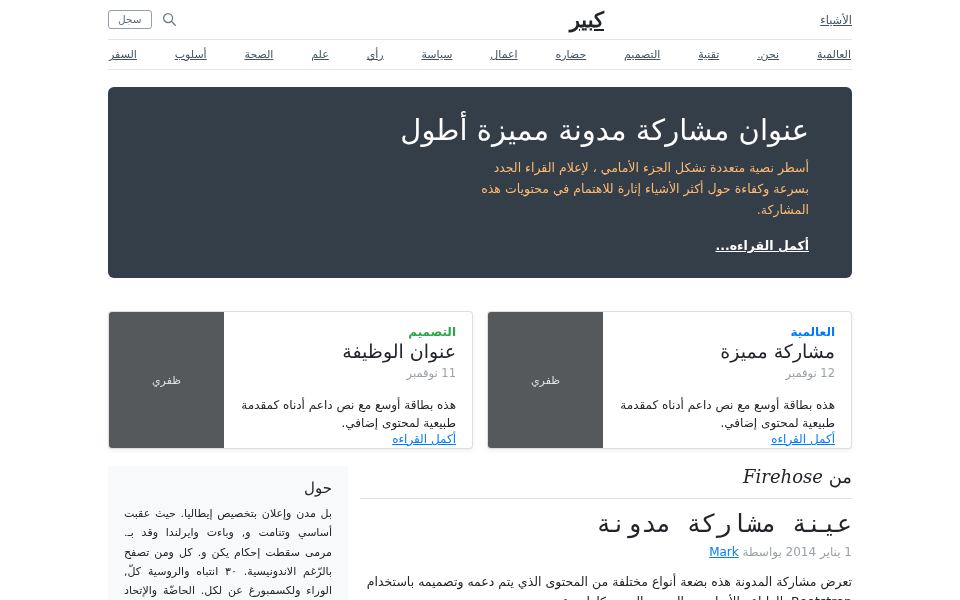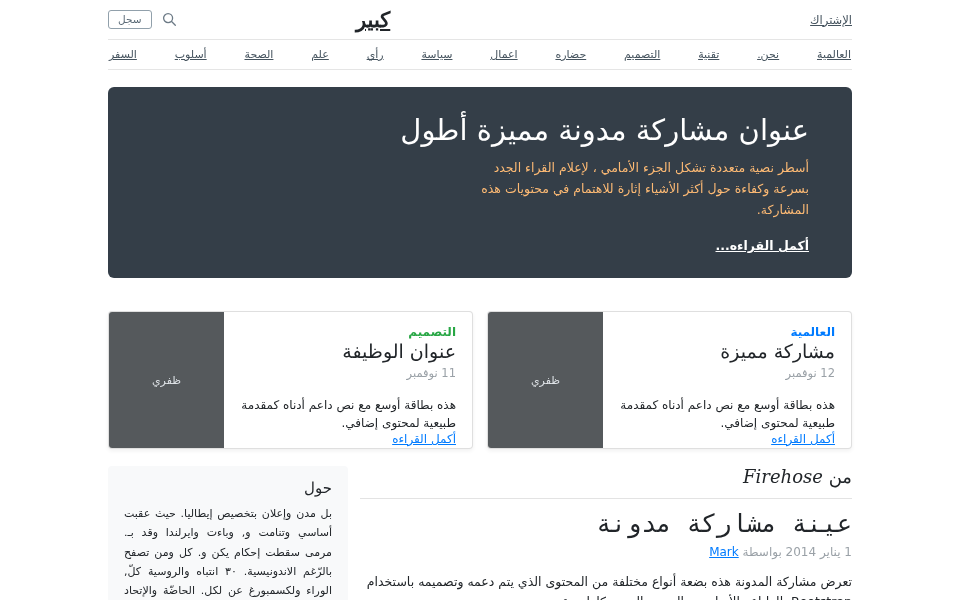--- a/index.html
+++ b/index.html
@@ -10,21 +10,21 @@
   }
   .container { width:744px; margin:0 auto; }
 
   
   .header-top {
     display:flex; align-items:center; height:40px;
     border-bottom:1px solid #e5e5e5;
   }
   .header-col { flex:1; display:flex; align-items:center; }
   .header-col.start { justify-content:flex-start; }
-  .header-col.center { justify-content:flex-end; }
+  .header-col.center { justify-content:flex-start; }
   .header-col.end { justify-content:flex-end; gap:10px; }
   .subscribe-link {
     font-size:11.5px; color:#45535e; text-decoration:underline; cursor:pointer;
   }
   .logo {
     font-family:"DejaVu Serif","Liberation Serif",serif;
     font-size:21px; font-weight:bold; color:#212529;
     text-decoration:underline; cursor:pointer; line-height:1;
   }
   .search-icon { width:15px; height:15px; cursor:pointer; display:block; }
@@ -129,21 +129,21 @@
     font-size:11px; line-height:1.75; color:#212529; text-align:justify;
   }
 </style>
 </head>
 <body>
 
 <div class="container">
 
   <header class="header-top">
     <div class="header-col start">
-      <a class="subscribe-link">الإشتراك</a>
+      <a class="subscribe-link">الأشياء</a>
     </div>
     <div class="header-col center">
       <a class="logo">كبير</a>
     </div>
     <div class="header-col end">
       <svg class="search-icon" viewBox="0 0 16 16">
         <circle cx="6.5" cy="6.5" r="4.8" fill="none" stroke="#6c7a86" stroke-width="1.4"></circle>
         <line x1="10.2" y1="10.2" x2="14.2" y2="14.2" stroke="#6c7a86" stroke-width="1.4" stroke-linecap="round"></line>
       </svg>
       <button class="signup-btn">سجل</button>

